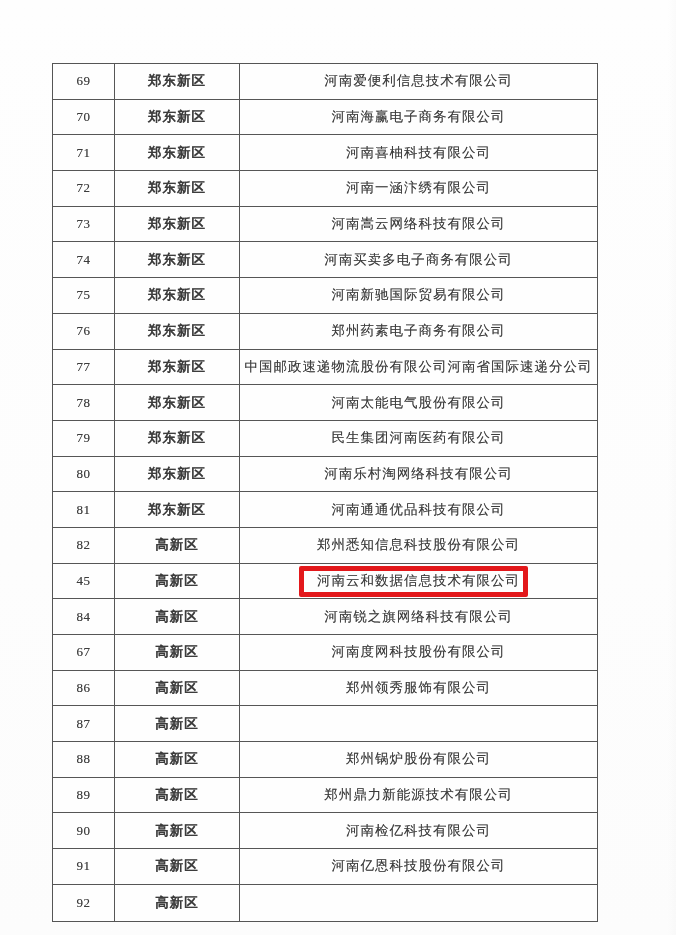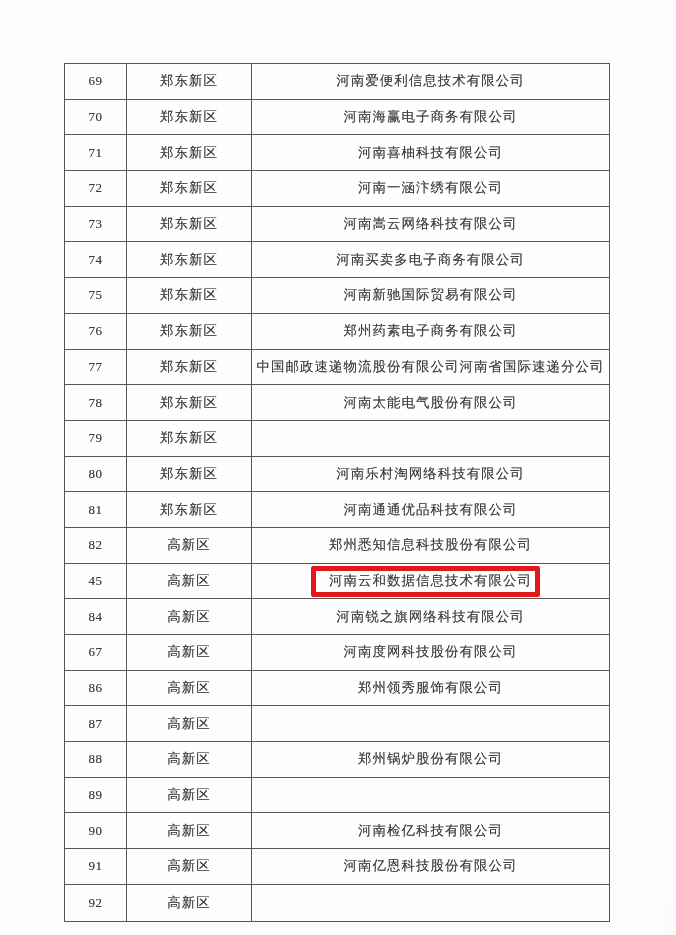--- a/index.html
+++ b/index.html
@@ -14,21 +14,21 @@
     overflow: hidden;
     font-family: "Liberation Serif", "DejaVu Serif", serif;
   }
   .scan-page {
     position: absolute;
     inset: 0;
     background: linear-gradient(180deg, #fefefe 0%, #fdfdfd 60%, #fcfcfc 100%);
   }
   .doc-table {
     position: absolute;
-    left: 64px;
+    left: 52px;
     top: 63px;
     width: 546px;
     border: 1px solid #555555;
     background: #fefefe;
     box-sizing: border-box;
   }
   .row {
     display: flex;
     height: 35.7px;
     border-bottom: 1px solid #565656;
@@ -53,20 +53,21 @@
   }
   .cell.no {
     width: 62px;
     border-right: 1px solid #565656;
     font-size: 13px;
     letter-spacing: 0.5px;
   }
   .cell.district {
     width: 125px;
     border-right: 1px solid #565656;
+    font-weight: bold;
   }
   .cell.company {
     flex: 1;
     position: relative;
   }
   .highlight-box {
     position: absolute;
     left: 59px;
     top: 2px;
     width: 219px;
@@ -201,20 +202,23 @@
         <span>河南太能电气股份有限公司</span>
       </div>
     </div>
     <div class="row">
       <div class="cell no">
         <span>79</span>
       </div>
       <div class="cell district">
         <span>郑东新区</span>
       </div>
+      <div class="cell company">
+        <span>民生集团河南医药有限公司</span>
+      </div>
     </div>
     <div class="row">
       <div class="cell no">
         <span>80</span>
       </div>
       <div class="cell district">
         <span>郑东新区</span>
       </div>
       <div class="cell company">
         <span>河南乐村淘网络科技有限公司</span>
@@ -305,20 +309,23 @@
       <div class="cell company">
         <span>郑州锅炉股份有限公司</span>
       </div>
     </div>
     <div class="row">
       <div class="cell no">
         <span>89</span>
       </div>
       <div class="cell district">
         <span>高新区</span>
+      </div>
+      <div class="cell company">
+        <span>郑州鼎力新能源技术有限公司</span>
       </div>
     </div>
     <div class="row">
       <div class="cell no">
         <span>90</span>
       </div>
       <div class="cell district">
         <span>高新区</span>
       </div>
       <div class="cell company">

